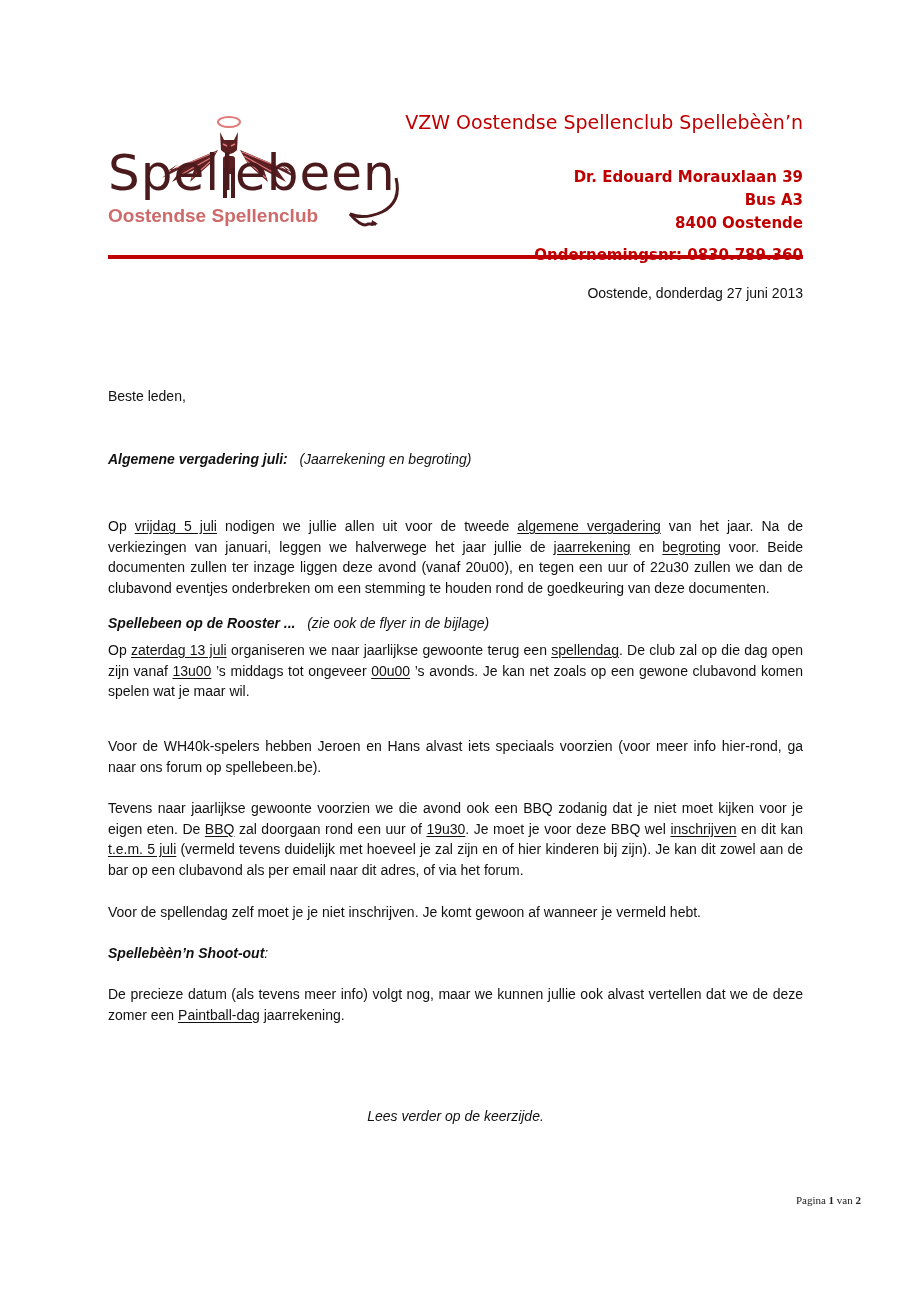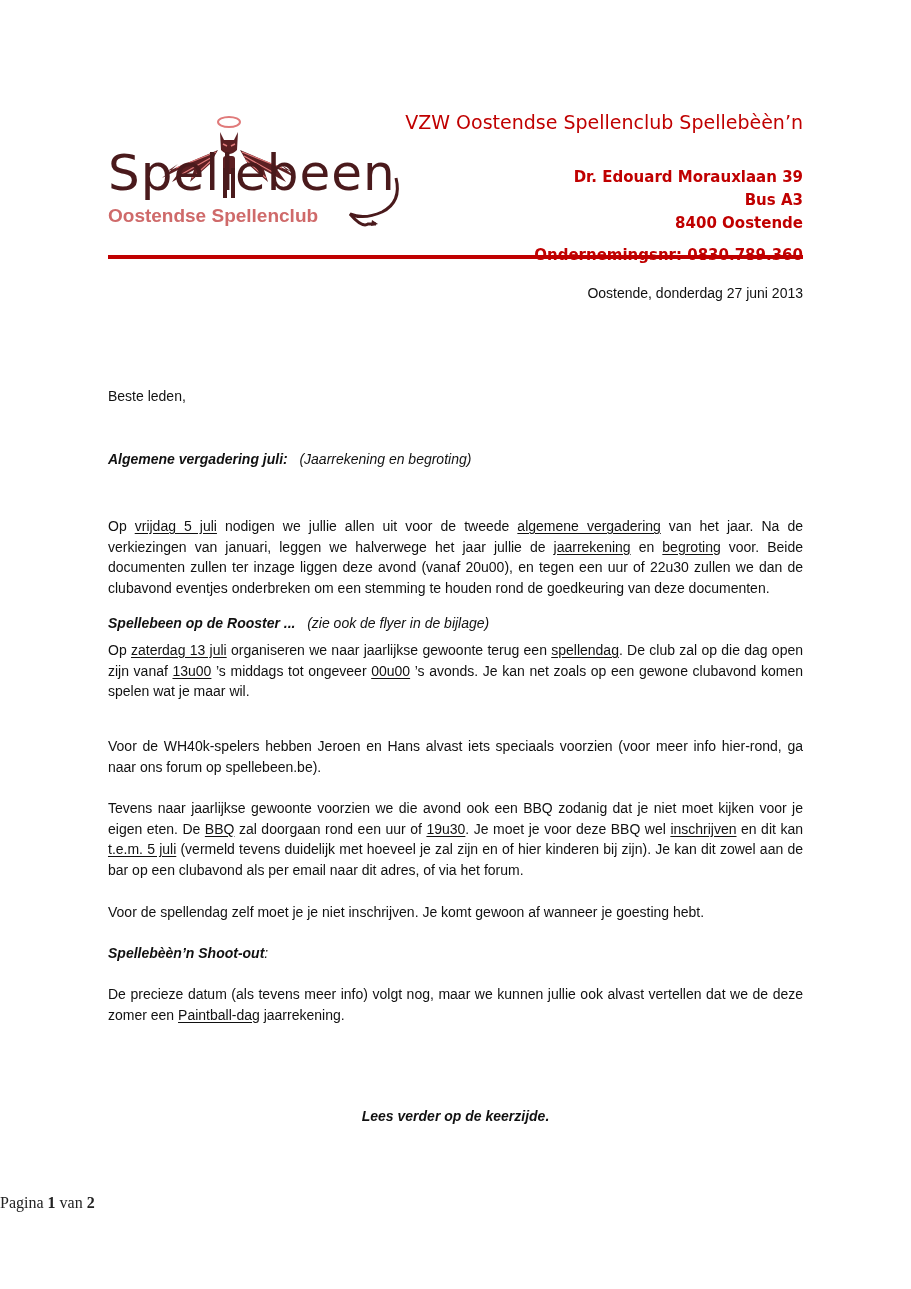--- a/index.html
+++ b/index.html
@@ -30,23 +30,23 @@
   
   .txt { position: absolute; left: 108px; width: 695px; font-family: "Liberation Sans", sans-serif;
          font-size: 14px; line-height: 20.5px; color: #111; }
   .justify { text-align: justify; }
   .date { position: absolute; right: 108px; top: 285px; font-size: 14px; white-space: nowrap;
           font-family: "Liberation Sans", sans-serif; }
   .heading b { font-style: italic; font-weight: bold; }
   .heading i { font-style: italic; font-weight: normal; }
   u { text-decoration: underline; text-underline-offset: 2px; }
   .footer-note { position: absolute; left: 0; width: 911px; top: 1108px; text-align: center;
-                 font-family: "Liberation Sans", sans-serif; font-style: italic; font-weight: bold; font-size: 14px; }
-  .page-num { position: absolute; left: 0; width: 861px; top: 1194px; text-align: left;
-              font-family: "Liberation Serif", serif; font-size: 16px; color: #222; }
+                 font-family: "Liberation Sans", sans-serif; font-style: italic; font-weight: normal; font-size: 14px; }
+  .page-num { position: absolute; left: 0; width: 861px; top: 1194px; text-align: right;
+              font-family: "Liberation Serif", serif; font-size: 11px; color: #222; }
 </style>
 </head>
 <body>
 
 <div class="page">
 
   <div class="logo">
     <svg width="300" height="120" viewBox="0 0 300 120">
 
       <ellipse cx="123" cy="10" rx="11" ry="5" fill="none" stroke="#e07a7a" stroke-width="2"></ellipse>
@@ -93,21 +93,21 @@
   <div class="txt heading" style="top:613px">
     <b>Spellebeen op de Rooster ...</b>&nbsp;&nbsp;&nbsp;<i>(zie ook de flyer in de bijlage)</i>
   </div>
   <div class="txt justify" style="top:640px">
     <span>Op </span><u>zaterdag 13 juli</u><span> organiseren we naar jaarlijkse gewoonte terug een </span><u>spellendag</u><span>. De club zal op die dag open zijn vanaf </span><u>13u00</u><span> ’s middags tot ongeveer </span><u>00u00</u><span> ’s avonds. Je kan net zoals op een gewone clubavond komen spelen wat je maar wil.</span>
   </div>
   <div class="txt justify" style="top:736px">Voor de WH40k-spelers hebben Jeroen en Hans alvast iets speciaals voorzien (voor meer info hier-rond, ga naar ons forum op spellebeen.be).</div>
   <div class="txt justify" style="top:798px">
     <span>Tevens naar jaarlijkse gewoonte voorzien we die avond ook een BBQ zodanig dat je niet moet kijken voor je eigen eten. De </span><u>BBQ</u><span> zal doorgaan rond een uur of </span><u>19u30</u><span>. Je moet je voor deze BBQ wel </span><u>inschrijven</u><span> en dit kan </span><u>t.e.m. 5 juli</u><span> (vermeld tevens duidelijk met hoeveel je zal zijn en of hier kinderen bij zijn).  Je kan dit zowel aan de bar op een clubavond als per email naar dit adres, of via het forum.</span>
   </div>
-  <div class="txt" style="top:902px">Voor de spellendag zelf moet je je niet inschrijven. Je komt gewoon af wanneer je goesting hebt.</div>
+  <div class="txt" style="top:902px">Voor de spellendag zelf moet je je niet inschrijven. Je komt gewoon af wanneer je vermeld hebt.</div>
 
   <div class="txt heading" style="top:943px">
     <b>Spellebèèn’n Shoot-out</b><i>:</i>
   </div>
   <div class="txt justify" style="top:984px">
     <span>De precieze datum (als tevens meer info) volgt nog, maar we kunnen jullie ook alvast vertellen dat we de deze zomer een </span><u>Paintball-dag</u><span> jaarrekening.</span>
   </div>
 
   <div class="footer-note">Lees verder op de keerzijde.</div>
 

